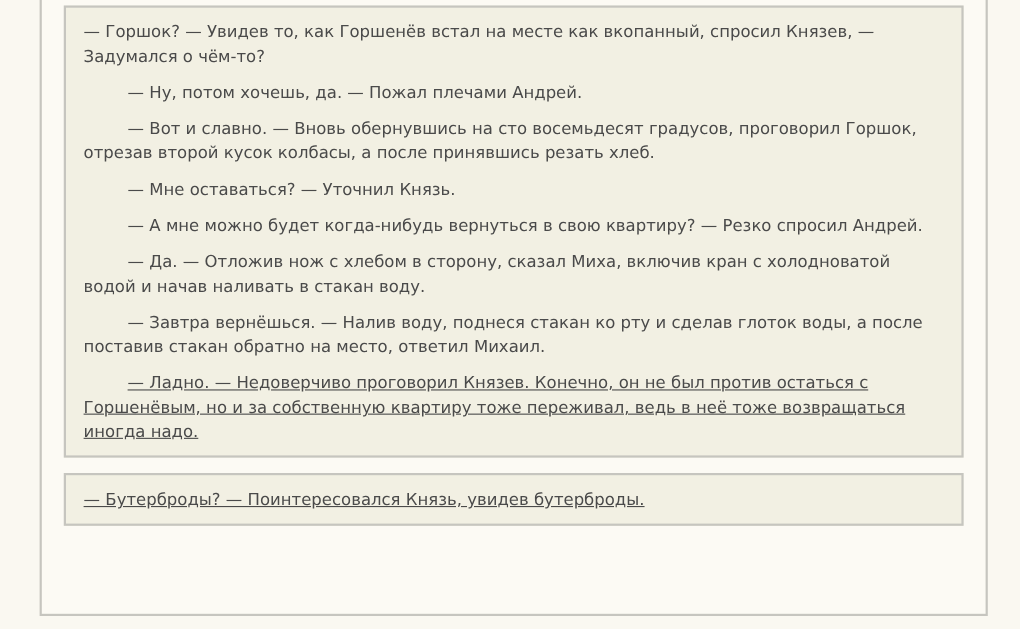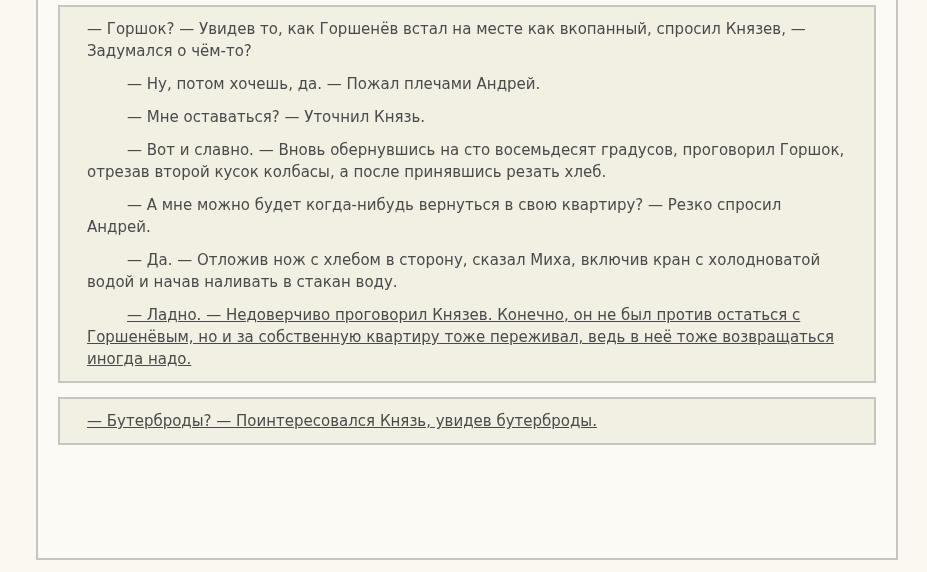--- a/index.html
+++ b/index.html
@@ -32,21 +32,21 @@
     top: -34px;
     width: 862px;
     height: 594px;
     border: 2px solid var(--border-color);
     background: var(--container-bg);
     padding: 37px 20px 0 20px;
   }
   .text-block {
     border: 2px solid var(--border-color);
     background: var(--box-bg);
-    padding: 11px 27px;
+    padding: 11px 16px;
     color: var(--text-color);
     font-size: 15px;
     line-height: 22px;
   }
   .text-block + .text-block {
     margin-top: 14px;
   }
   .text-block p {
     margin: 0 0 11px 0;
     text-indent: 40px;
@@ -55,23 +55,24 @@
   .text-block p:last-child { margin-bottom: 0; text-decoration: underline; }
 </style>
 </head>
 <body>
 
 <div class="page">
   <div class="story-container">
     <section class="text-block">
         <p>— Горшок? — Увидев то, как Горшенёв встал на месте как вкопанный, спросил Князев, — Задумался о чём-то?</p>
         <p>— Ну, потом хочешь, да. — Пожал плечами Андрей.</p>
+        <p>— Вот и славно. — Вновь обернувшись на сто восемьдесят градусов, проговорил Горшок, отрезав второй кусок колбасы, а после принявшись резать хлеб.</p>
         <p>— Мне оставаться? — Уточнил Князь.</p>
-        <p>— Вот и славно. — Вновь обернувшись на сто восемьдесят градусов, проговорил Горшок, отрезав второй кусок колбасы, а после принявшись резать хлеб.</p>
         <p>— А мне можно будет когда-нибудь вернуться в свою квартиру? — Резко спросил Андрей.</p>
         <p>— Да. — Отложив нож с хлебом в сторону, сказал Миха, включив кран с холодноватой водой и начав наливать в стакан воду.</p>
+        <p>— Завтра вернёшься. — Налив воду, поднеся стакан ко рту и сделав глоток воды, а после поставив стакан обратно на место, ответил Михаил.</p>
         <p>— Ладно. — Недоверчиво проговорил Князев. Конечно, он не был против остаться с Горшенёвым, но и за собственную квартиру тоже переживал, ведь в неё тоже возвращаться иногда надо.</p>
       </section>
     <section class="text-block">
         <p>— Бутерброды? — Поинтересовался Князь, увидев бутерброды.</p>
       </section>
   </div>
 </div>
 
 </body></html>

